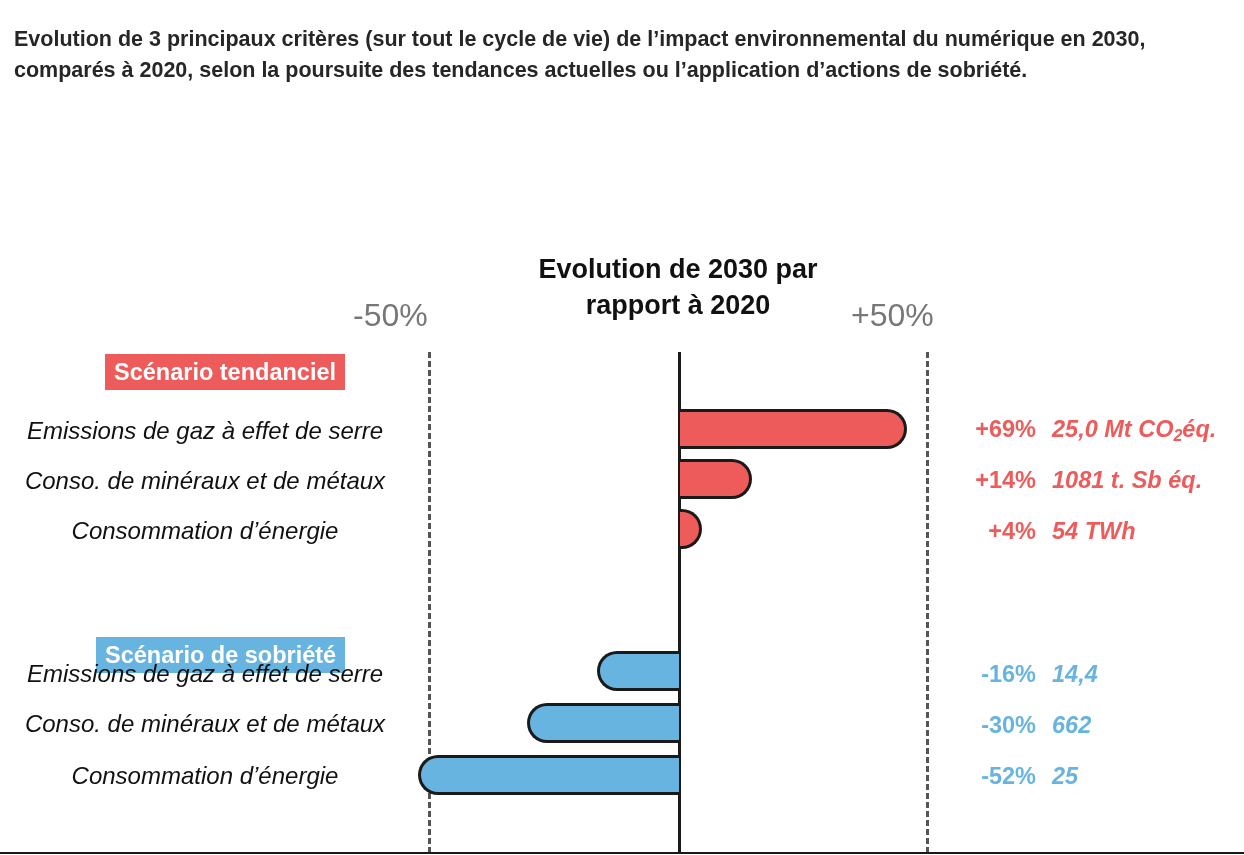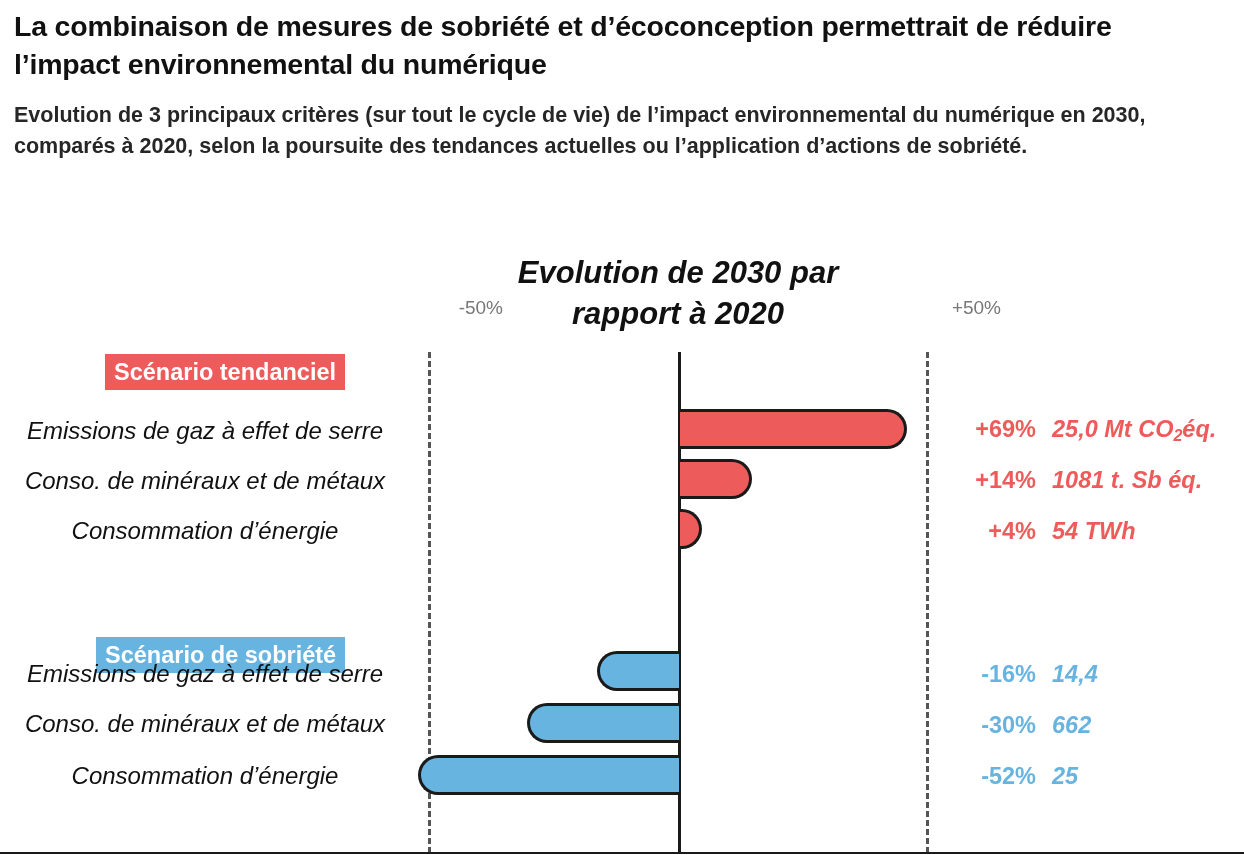--- a/index.html
+++ b/index.html
@@ -77,33 +77,32 @@
     background: #1a1a1a;
   }
 
   
   .axis-title {
     position: absolute;
     left: 498px;
     top: 252px;
     width: 360px;
     text-align: center;
-    font-size: 31px;
+    font-size: 27px;
     font-weight: bold;
     line-height: 1.33;
     color: #111111;
-    font-style: italic;
   }
   .tick-label {
     position: absolute;
     top: 297px;
-    font-size: 19px;
+    font-size: 32px;
     color: #777777;
     width: 150px;
-    text-align: right;
+    text-align: left;
   }
   .tick-label.left  { left: 353px; }
   .tick-label.right { left: 851px; }
 
   
   .badge {
     position: absolute;
     height: 36px;
     line-height: 36px;
     padding: 0 9px;
@@ -174,21 +173,20 @@
     font-size: 0.68em;
     vertical-align: baseline;
     position: relative;
     top: 0.28em;
   }
 </style>
 </head>
 <body>
 
 <div class="header">
-  <h1 class="title">La combinaison de mesures de sobriété et d’écoconception permettrait de réduire l’impact environnemental du numérique</h1>
   <p class="subtitle">Evolution de 3 principaux critères (sur tout le cycle de vie) de l’impact environnemental du numérique en 2030, comparés à 2020, selon la poursuite des tendances actuelles ou l’application d’actions de sobriété.</p>
 </div>
 
 <div class="chart">
 
   <div class="axis-title">Evolution de 2030 par rapport à 2020</div>
   <div class="tick-label left">-50%</div>
   <div class="tick-label right">+50%</div>
 
   <div class="axis-dash left"></div>

